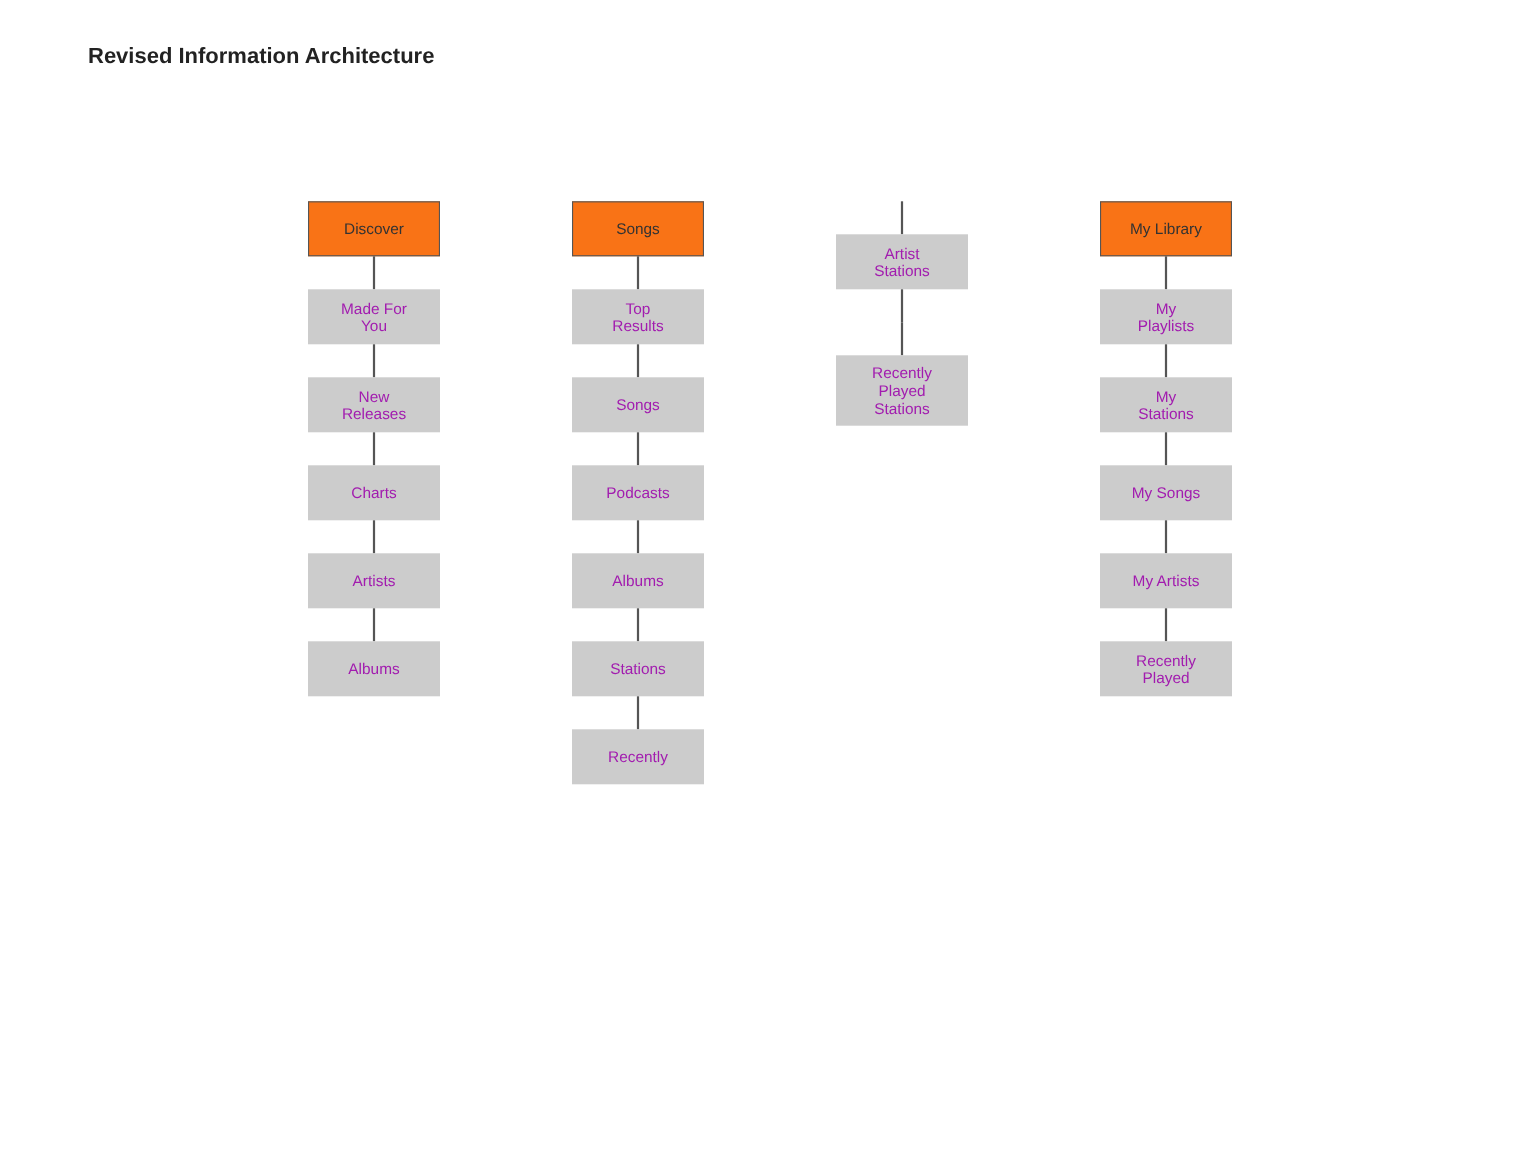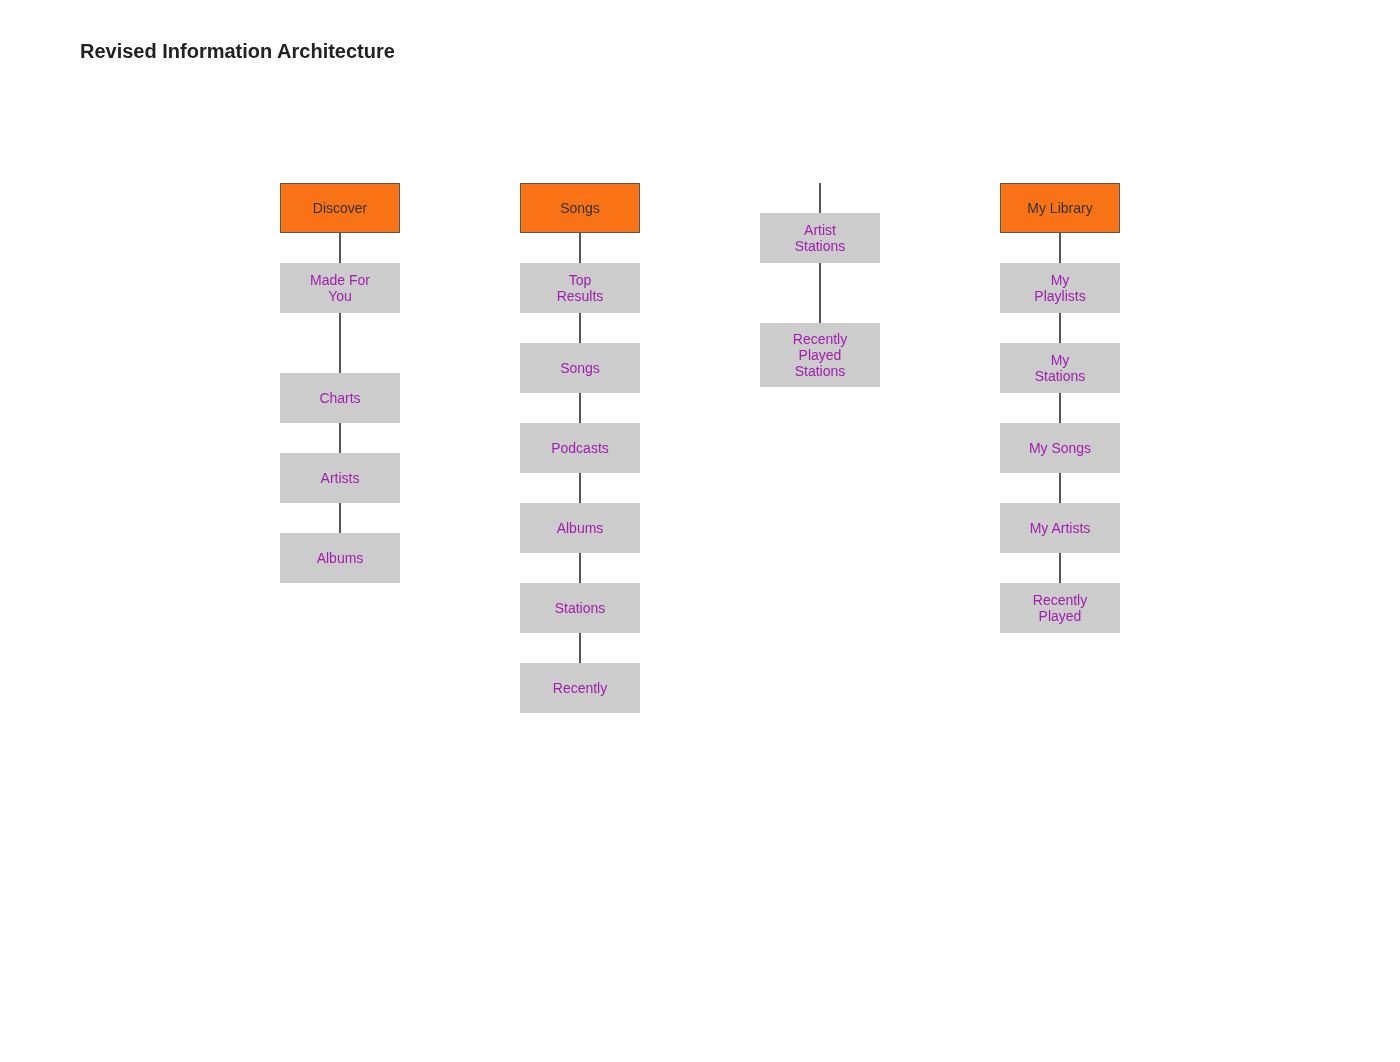--- a/index.html
+++ b/index.html
@@ -75,20 +75,21 @@
 <body>
 
 <h1 class="page-title">Revised Information Architecture</h1>
 
 <div class="diagram-container">
 <div class="column">
       <div class="node-root">Discover</div>
       <div class="connector"></div>
       <div class="node-child">Made For You</div>
       <div class="connector"></div>
+      <div class="node-child">New Releases</div>
       <div class="connector"></div>
       <div class="node-child">Charts</div>
       <div class="connector"></div>
       <div class="node-child">Artists</div>
       <div class="connector"></div>
       <div class="node-child">Albums</div>
     </div>
     <div class="column">
       <div class="node-root">Songs</div>
       <div class="connector"></div>

